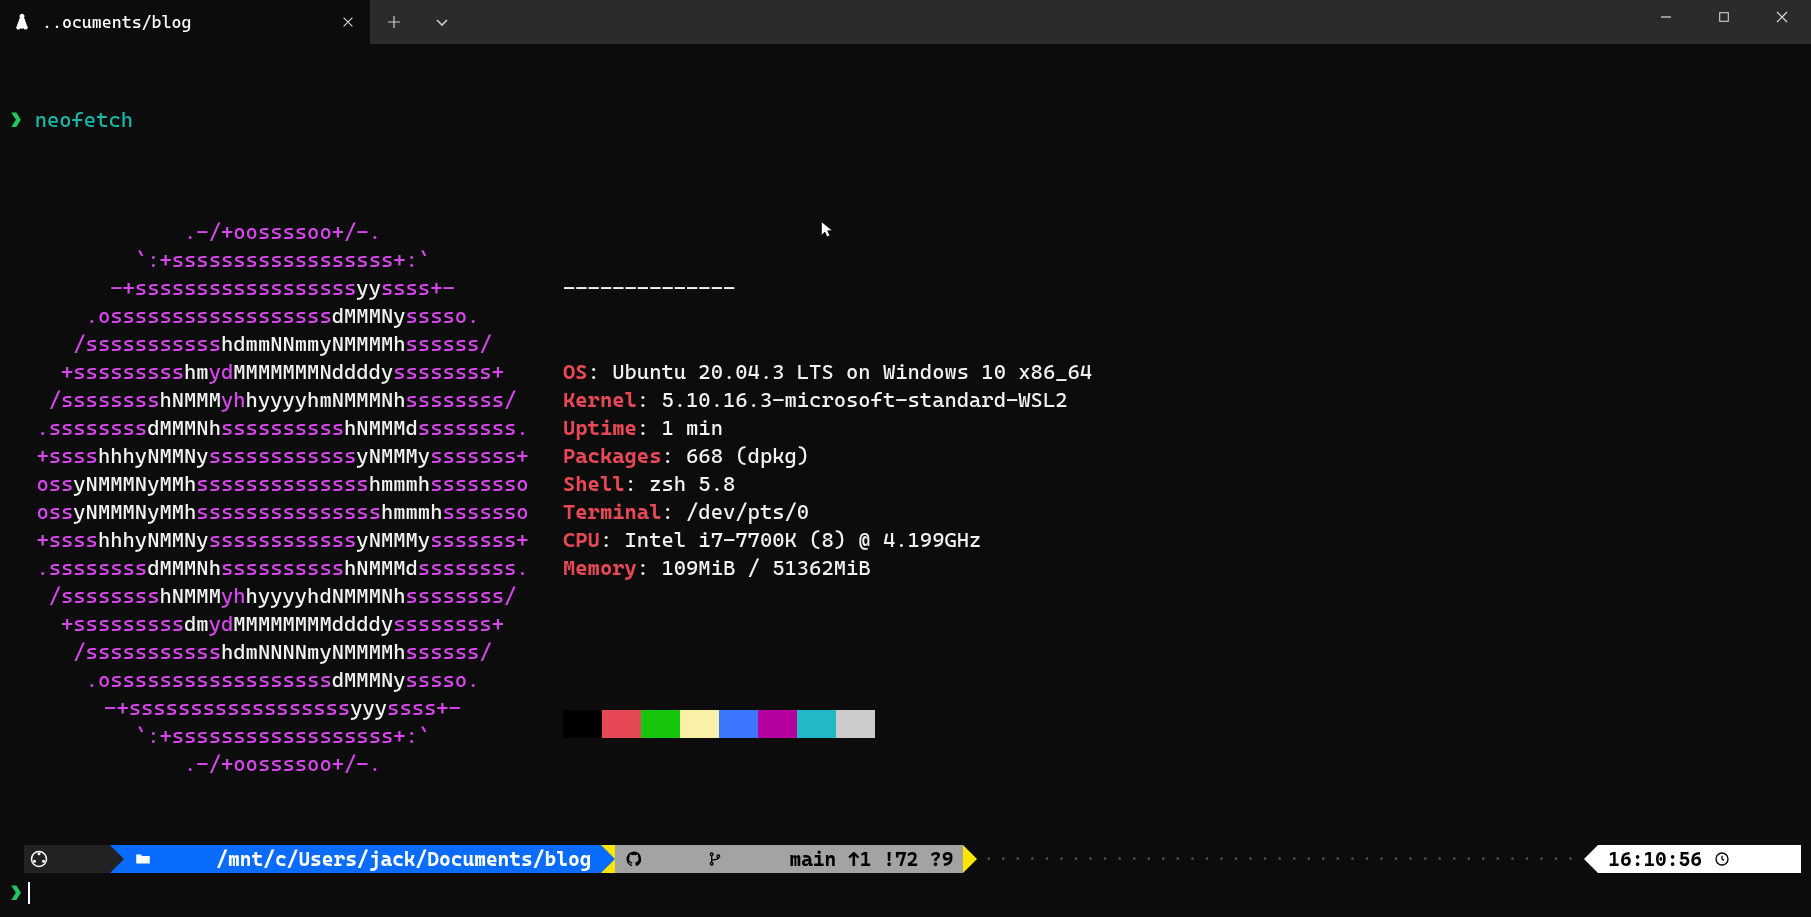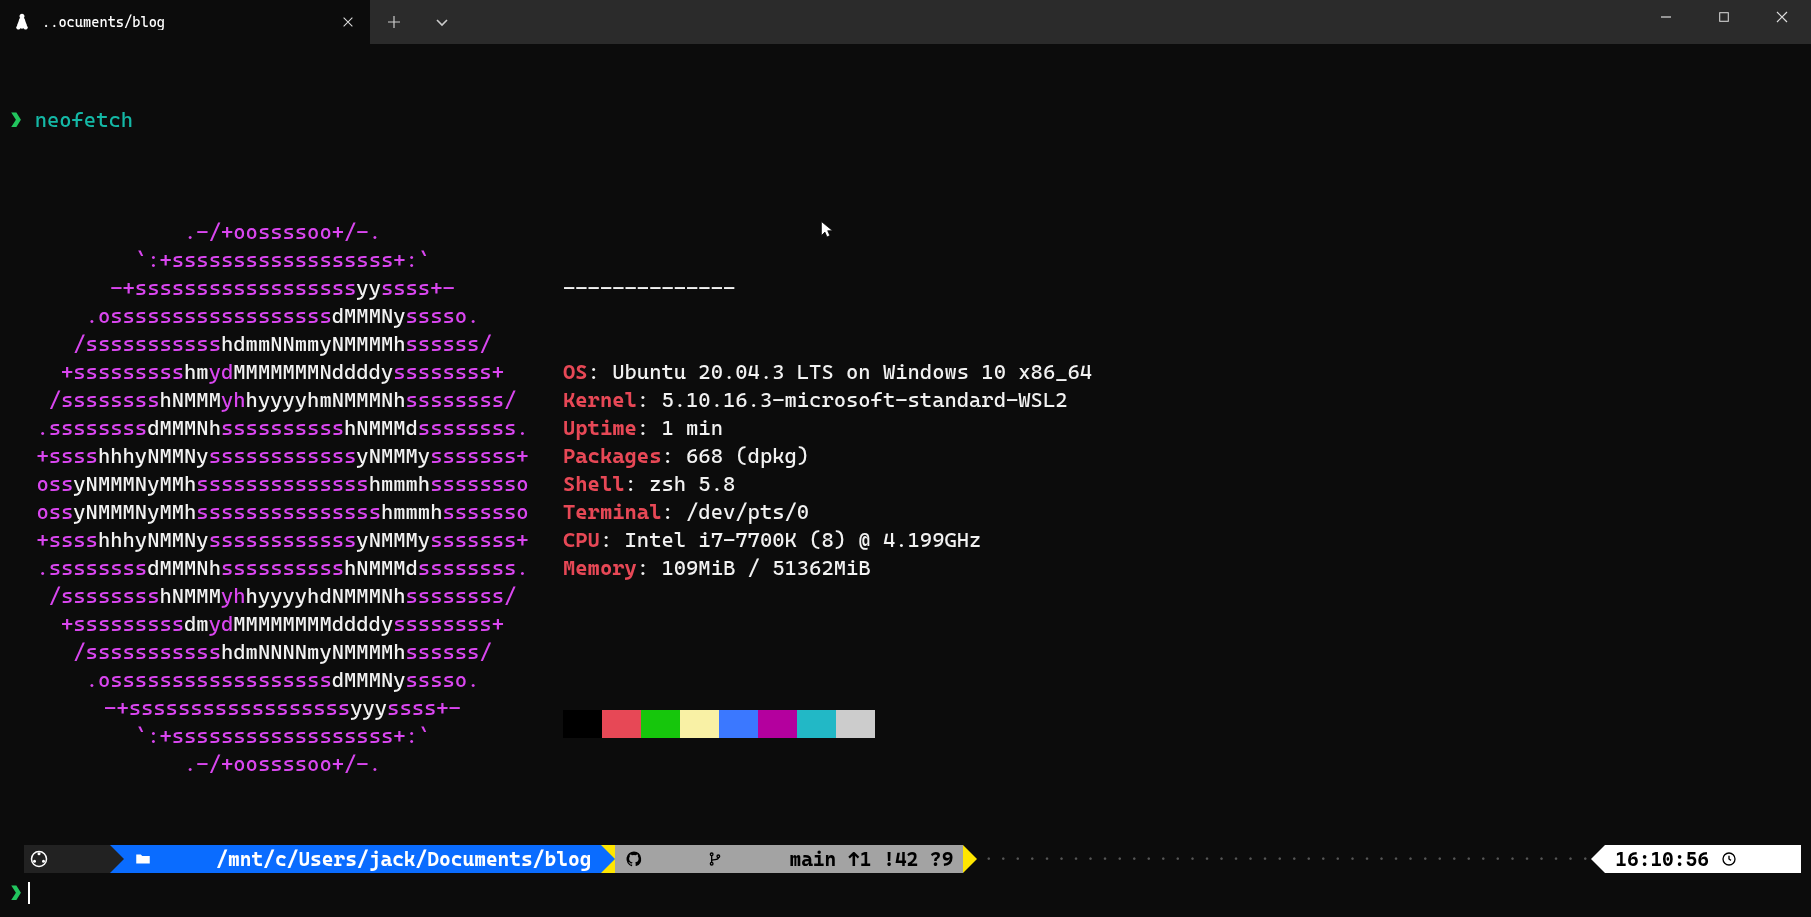--- a/index.html
+++ b/index.html
@@ -32,21 +32,21 @@
     position: relative;
   }
   .tab .tux {
     width: 20px; height: 20px;
     display: flex; align-items: center; justify-content: center;
     color: #fff;
     font-size: 18px;
   }
   .tab .title {
     color: #fff;
-    font-size: 14px;
+    font-size: 17px;
     flex: 1;
     white-space: nowrap;
     overflow: hidden;
   }
   .tab .close {
     width: 28px; height: 28px;
     display: flex; align-items: center; justify-content: center;
     color: #ddd;
     font-size: 16px;
   }
@@ -119,21 +119,21 @@
     padding: 0 6px;
     font-size: 18px;
     letter-spacing: 4px;
   }
   .arrow-l {
     width: 0; height: 0;
     border-top: 14px solid transparent;
     border-bottom: 14px solid transparent;
     border-right: 14px solid #fff;
   }
-  .seg.time { background: #fff; color: #000; font-weight: bold; padding-right: 10px;}
+  .seg.time { background: #fff; color: #000; font-weight: bold; padding-right: 17px;}
   
   .bottomprompt {
     position: absolute;
     left: 10px;
     bottom: 10px;
     line-height: 28px;
     display: flex;
     align-items: center;
   }
   .cursor {
@@ -251,21 +251,21 @@
           <circle cx="7" cy="19" r="2"></circle>
           <circle cx="17" cy="8" r="2"></circle>
           <path d="M7 7v10M17 10c0 4-6 2-10 4"></path>
         </svg>
     </span>
     <span>&nbsp;</span>
     <span>main</span>
     <span>&nbsp;</span>
     <span>↑1</span>
     <span>&nbsp;</span>
-    <span>!42</span>
+    <span>!72</span>
     <span>&nbsp;</span>
     <span>?9</span>
   </div>
   <div class="arrow-r git"></div>
   <div class="dots">····································································································································</div>
   <div class="arrow-l"></div>
   <div class="seg time">
     <span>16:10:56</span>
     <span>&nbsp;</span>
     <span>

